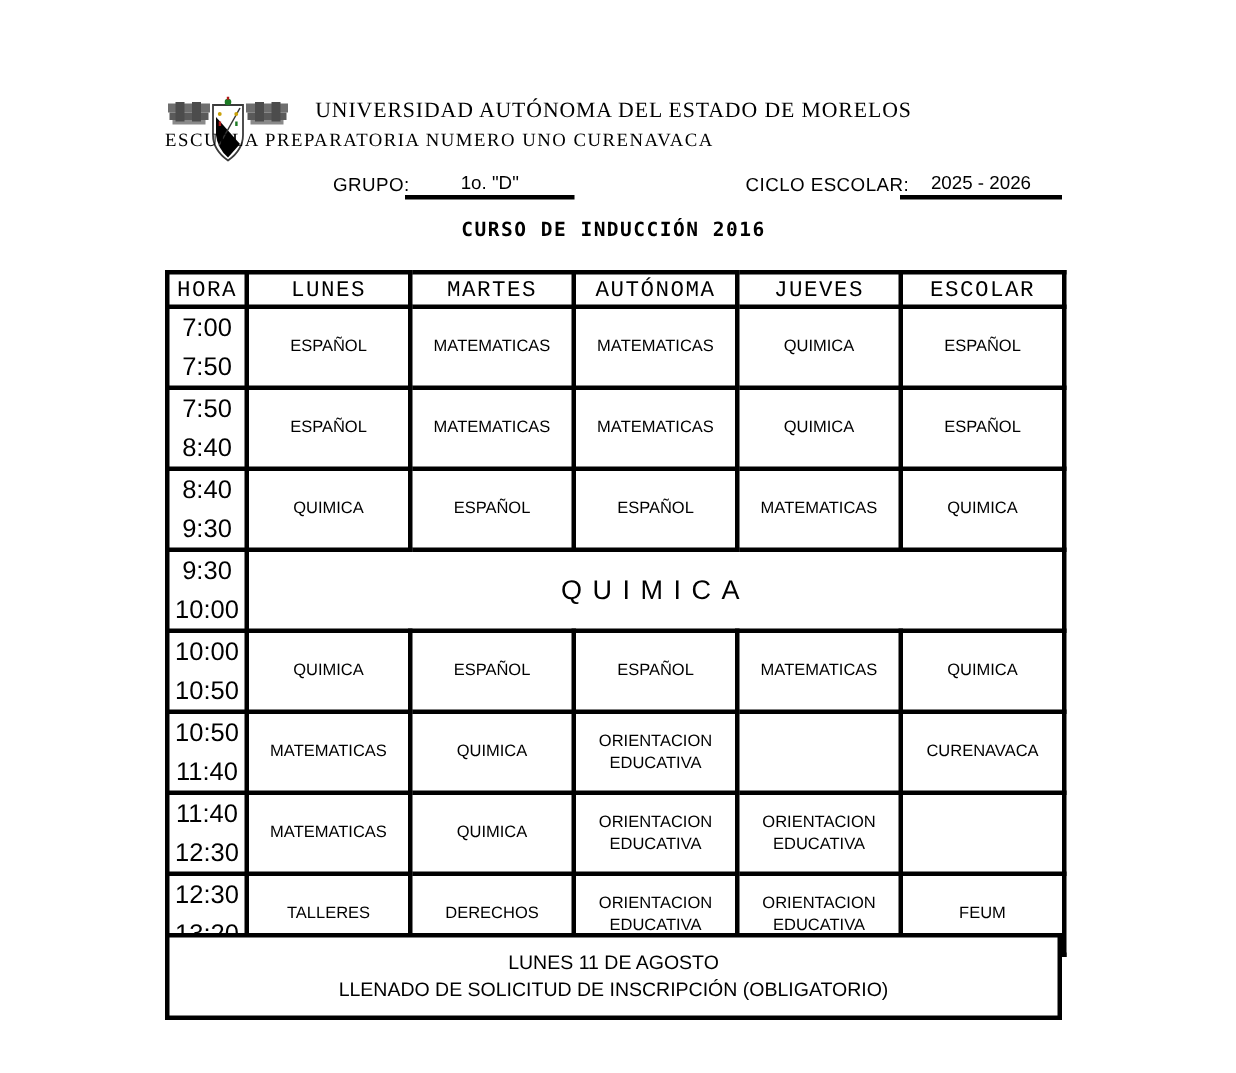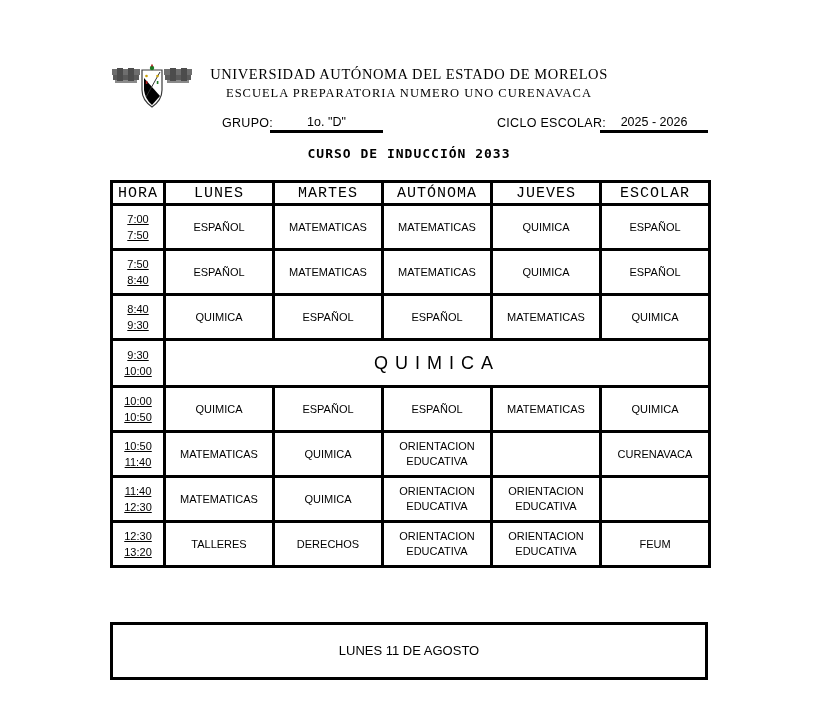--- a/index.html
+++ b/index.html
@@ -7,21 +7,21 @@
   body { width:824px; height:715px; font-family:"Liberation Sans", sans-serif; color:#000; }
   .page { position:relative; width:824px; height:715px; background:#fff; overflow:hidden;border-radius:12px; }
 
   
   .logo { position:absolute; left:111px; top:64px; width:82px; height:46px; }
   .org-name {
     position:absolute; left:110px; top:66px; width:598px; text-align:center;
     font-family:"Liberation Serif", serif; font-size:14.5px; letter-spacing:0.6px;
   }
   .school-name {
-    position:absolute; left:110px; top:86px; width:598px; text-align:center;
+    position:absolute; left:110px; top:86px; width:598px; text-align:left;
     font-family:"Liberation Serif", serif; font-size:12.5px; letter-spacing:1px;
   }
   .field-label { position:absolute; top:116px; font-size:12.5px; letter-spacing:0.3px; }
   .grupo-label { left:222px; }
   .ciclo-label { left:497px; }
   .field-value { position:absolute; top:115px; font-size:12.5px; text-align:center; }
   .grupo-value { left:270px; width:113px; }
   .ciclo-value { left:600px; width:108px; }
   .field-line { position:absolute; top:130px; height:2.5px; background:#000; }
   .grupo-line { left:270px; width:113px; }
@@ -38,21 +38,21 @@
   }
   table.schedule col.c-hora { width:53px; }
   table.schedule col.c-day { width:109px; }
   table.schedule th {
     font-family:Liberation Mono, monospace; font-weight:normal; font-size:15px;
     letter-spacing:1px; height:23px; border:3px solid #000; text-align:center; padding:0;
   }
   table.schedule td { border:3px solid #000; text-align:center; vertical-align:middle; padding:0; }
   table.schedule tr.data-row { height:45px; }
   table.schedule tr.receso-row { height:47px; }
-  td.time { font-size:11px; line-height:1.5;text-decoration:underline; }
+  td.time { font-size:17px; line-height:1.5; }
   td.subject { font-size:11px; line-height:1.35; padding:0 4px; }
   td.receso { font-size:18px; letter-spacing:7px; padding-left:7px; }
 
   
   .note-box {
     position:absolute; left:110px; top:622px; width:598px; height:58px;
     border:3px solid #000; display:flex; flex-direction:column; justify-content:center;
     align-items:center; text-align:center; font-size:13px; line-height:1.42; background:#fff;
   }
 </style>
@@ -91,21 +91,21 @@
   <div class="school-name">ESCUELA PREPARATORIA NUMERO UNO CURENAVACA</div>
 
   <span class="field-label grupo-label">GRUPO:</span>
   <span class="field-value grupo-value">1o. "D"</span>
   <span class="field-line grupo-line"></span>
 
   <span class="field-label ciclo-label">CICLO ESCOLAR:</span>
   <span class="field-value ciclo-value">2025 - 2026</span>
   <span class="field-line ciclo-line"></span>
 
-  <div class="course-title">CURSO DE INDUCCIÓN 2033</div>
+  <div class="course-title">CURSO DE INDUCCIÓN 2016</div>
 
   <table class="schedule">
     <colgroup>
       <col class="c-hora">
         <col class="c-day">
         <col class="c-day">
         <col class="c-day">
         <col class="c-day">
         <col class="c-day">
     </colgroup>
@@ -202,15 +202,16 @@
           <td class="subject">DERECHOS</td>
           <td class="subject">ORIENTACION EDUCATIVA</td>
           <td class="subject">ORIENTACION EDUCATIVA</td>
           <td class="subject">FEUM</td>
         </tr>
       </tbody>
   </table>
 
   <div class="note-box">
     <div>LUNES 11 DE AGOSTO</div>
+    <div>LLENADO DE SOLICITUD DE INSCRIPCIÓN (OBLIGATORIO)</div>
   </div>
 
 </div>
 
 </body></html>

